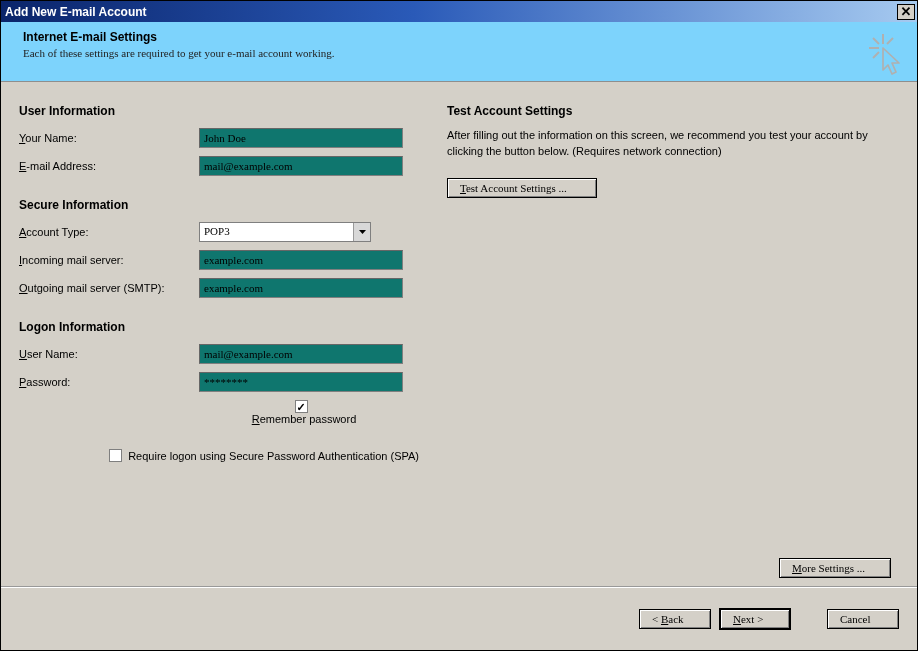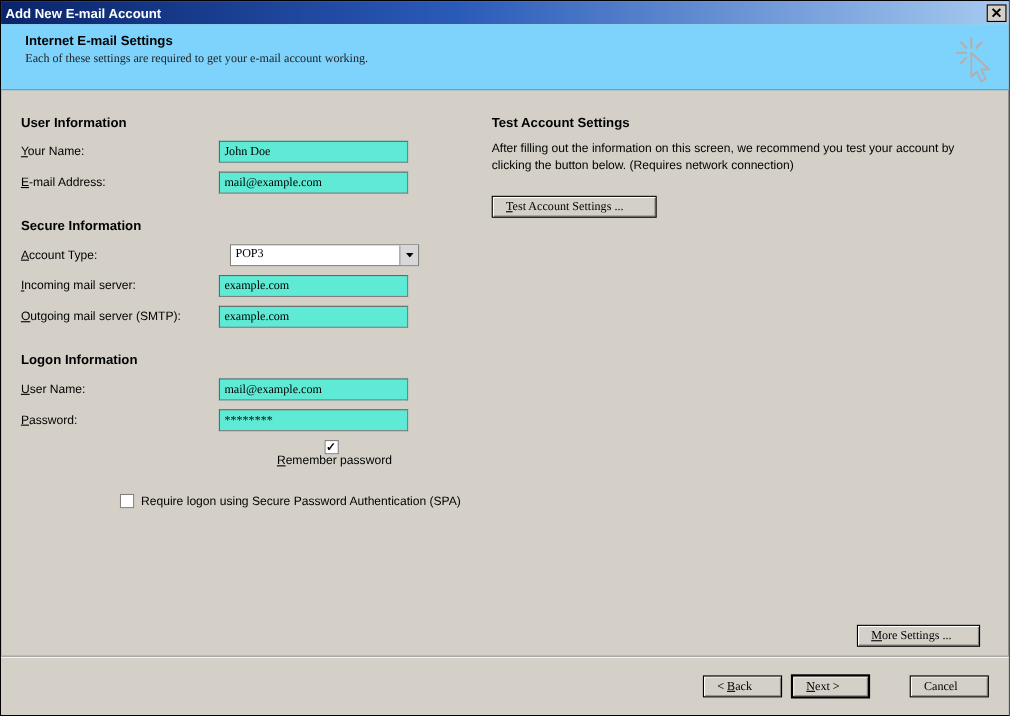--- a/index.html
+++ b/index.html
@@ -74,38 +74,37 @@
   }
   .row {
     display: flex;
     align-items: center;
     margin-bottom: 8px;
   }
   .row label {
     width: 180px;
   }
   .row input[type="text"], .row input[type="password"] {
-    width: 172px;
+    width: 204px;
     height: 20px;
     border: 1px solid #7f7f7f;
     border-top-color: #666;
     border-left-color: #666;
     font: 11px Tahoma;
     padding: 1px 4px;
-    background: #5eead4;
+    background: #0f766e;
   }
   .select-wrap {
     width: 172px;
     height: 20px;
     border: 1px solid #7f7f7f;
     background: #fff;
     display: flex;
     align-items: stretch;
     position: relative;
-    margin-left: 10px;
   }
   .select-wrap .select-text {
     flex: 1;
     padding: 2px 4px;
     font: 11px Tahoma;
   }
   .select-wrap .select-btn {
     width: 17px;
     border-left: 1px solid #9a9a9a;
     background: #d8d8d8;
@@ -148,21 +147,21 @@
   .right .test-desc { margin: 10px 0 18px 0; line-height: 1.45; }
   .more-settings {
     position: absolute;
     right: 26px;
     bottom: 8px;
     width: 112px;
   }
   .footer {
     border-top: 1px solid #999;
     box-shadow: inset 0 1px 0 #fff;
-    height: 54px;
+    height: 64px;
     display: flex;
     justify-content: flex-end;
     align-items: center;
     gap: 8px;
     padding: 0 18px;
     background: #d4d0c8;
   }
   .footer .btn { width: 72px; }
   .u { text-decoration: underline; }
   .spacer-v { height: 14px; }

